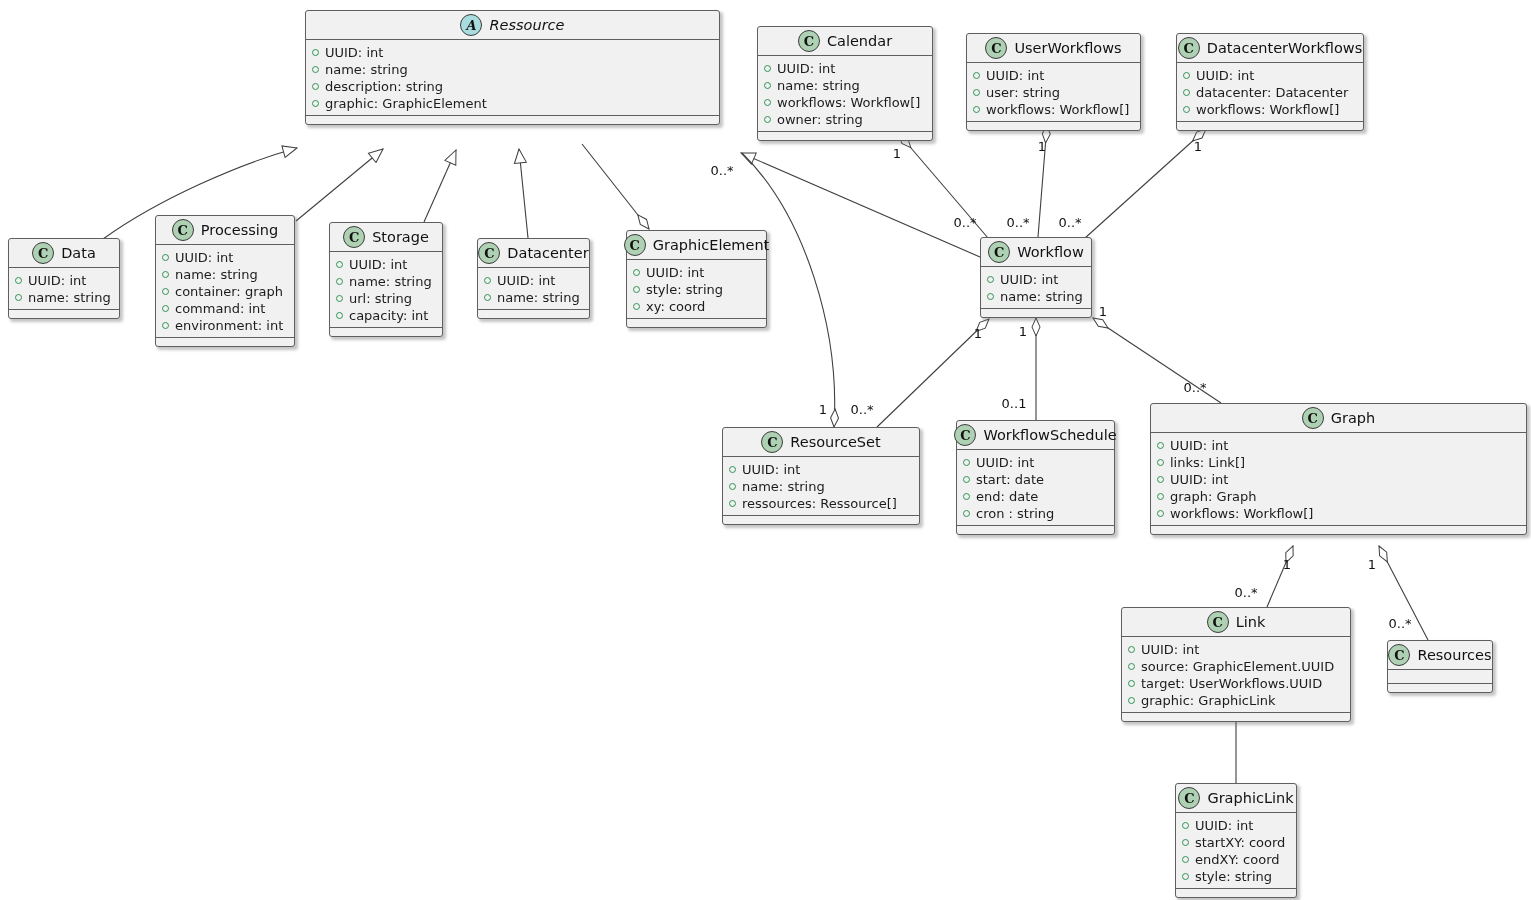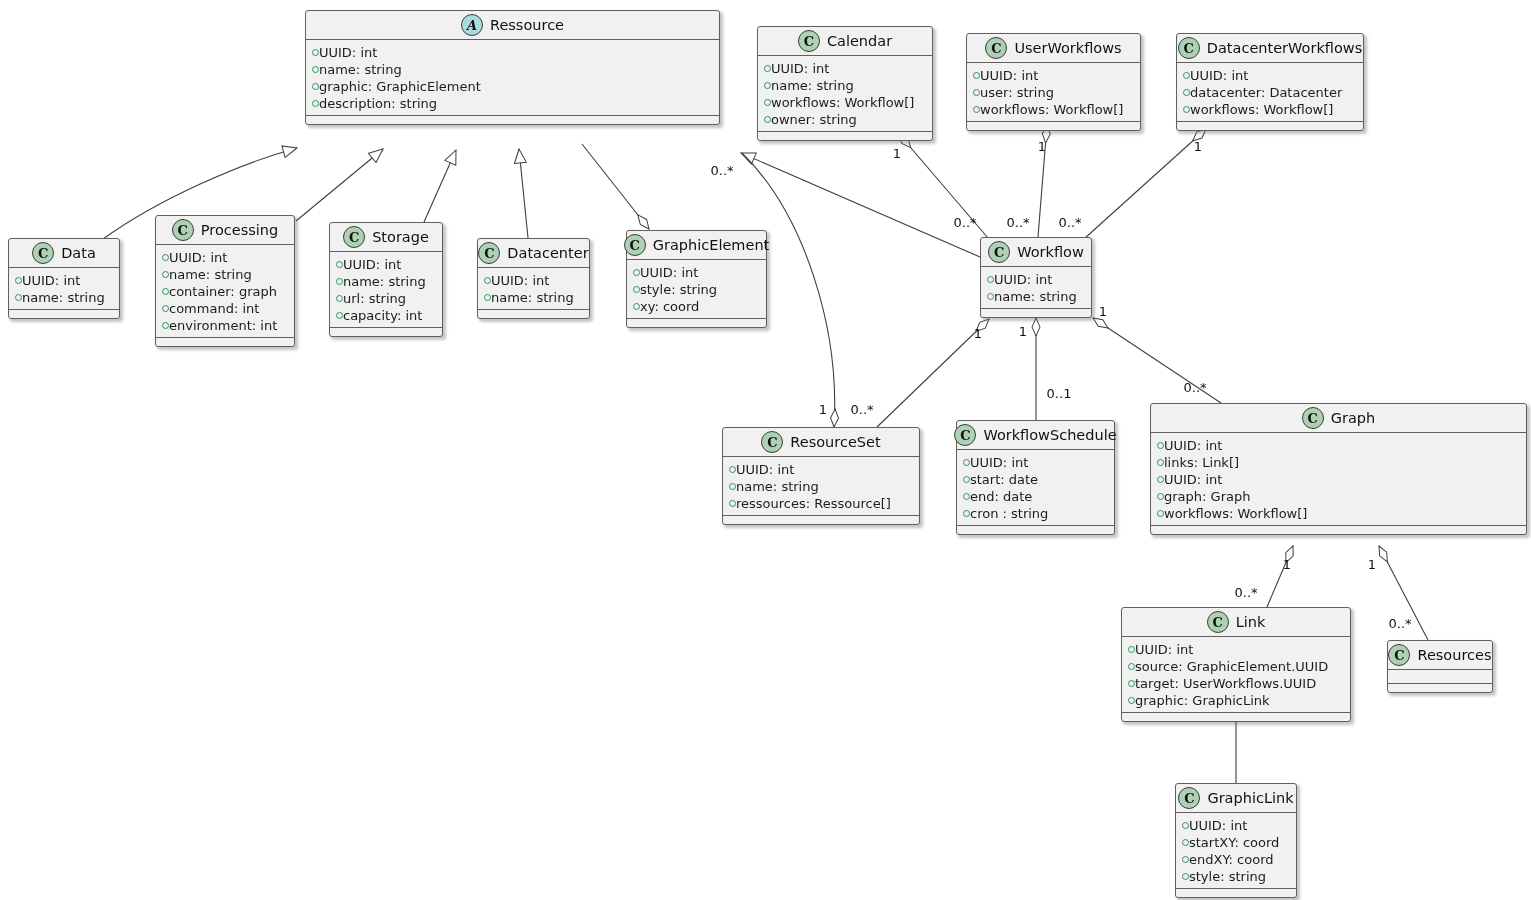--- a/index.html
+++ b/index.html
@@ -10,23 +10,23 @@
   .uml-class{position:absolute;background:#f1f1f1;border:1px solid #5f5f5f;border-radius:3px;
     box-shadow:2.5px 2.5px 3px rgba(110,110,110,.4);box-sizing:border-box;}
   .uml-header{display:flex;align-items:center;justify-content:center;gap:7px;
     height:28px;border-bottom:1px solid #5f5f5f;padding:0 8px;}
   .uml-icon{width:20px;height:20px;border-radius:50%;border:1px solid #3c3c3c;
     display:flex;align-items:center;justify-content:center;flex:0 0 auto;
     font-family:"DejaVu Serif","Liberation Serif",serif;font-weight:bold;font-size:13px;color:#111;}
   .uml-icon.kind-class{background:#add1b2;}
   .uml-icon.kind-abstract{background:#a9dcdf;font-style:italic;}
   .uml-title{font-size:14.5px;color:#111;white-space:nowrap;}
-  .uml-title.abstract{}
+  .uml-title.abstract{font-style:italic;}
   .uml-attrs{padding:4px 6px 3px 6px;min-height:6px;}
-  .uml-attr{display:flex;align-items:center;line-height:17px;white-space:nowrap;}
+  .uml-attr{display:flex;align-items:center;gap:6px;line-height:17px;white-space:nowrap;}
   .ring{width:7px;height:7px;border-radius:50%;border:1.3px solid #2f9455;flex:0 0 auto;box-sizing:border-box;}
   .attr-text{font-size:13px;color:#1c1c1c;}
   .uml-methods{border-top:1px solid #5f5f5f;height:8px;}
   .mult-label{position:absolute;transform:translate(-50%,-50%);font-size:13px;color:#111;
     white-space:nowrap;background:transparent;}
 </style>
 </head>
 <body>
 
 <div id="canvas">
@@ -71,25 +71,25 @@
           <div class="uml-attr">
             <span class="ring"></span>
             <span class="attr-text">UUID: int</span>
           </div>
           <div class="uml-attr">
             <span class="ring"></span>
             <span class="attr-text">name: string</span>
           </div>
           <div class="uml-attr">
             <span class="ring"></span>
+            <span class="attr-text">description: string</span>
+          </div>
+          <div class="uml-attr">
+            <span class="ring"></span>
             <span class="attr-text">graphic: GraphicElement</span>
-          </div>
-          <div class="uml-attr">
-            <span class="ring"></span>
-            <span class="attr-text">description: string</span>
           </div>
         </div>
         <div class="uml-methods"></div>
       </div>
       <div class="uml-class" style="left: 757px; top: 26px; width: 176px;">
         <div class="uml-header">
           <span class="uml-icon kind-class">C</span>
           <span class="uml-title">Calendar</span>
         </div>
         <div class="uml-attrs">
@@ -419,21 +419,21 @@
       <span class="mult-label" style="left: 722px; top: 170px;">0..*</span>
       <span class="mult-label" style="left: 897px; top: 153px;">1</span>
       <span class="mult-label" style="left: 965px; top: 222px;">0..*</span>
       <span class="mult-label" style="left: 1042px; top: 146px;">1</span>
       <span class="mult-label" style="left: 1018px; top: 222px;">0..*</span>
       <span class="mult-label" style="left: 1198px; top: 146px;">1</span>
       <span class="mult-label" style="left: 1070px; top: 222px;">0..*</span>
       <span class="mult-label" style="left: 978px; top: 333px;">1</span>
       <span class="mult-label" style="left: 862px; top: 409px;">0..*</span>
       <span class="mult-label" style="left: 1023px; top: 331px;">1</span>
-      <span class="mult-label" style="left: 1014px; top: 393px; margin-left: 45px;">0..1</span>
+      <span class="mult-label" style="left: 1014px; top: 403px;">0..1</span>
       <span class="mult-label" style="left: 1103px; top: 311px;">1</span>
       <span class="mult-label" style="left: 1195px; top: 387px;">0..*</span>
       <span class="mult-label" style="left: 1287px; top: 564px;">1</span>
       <span class="mult-label" style="left: 1246px; top: 592px;">0..*</span>
       <span class="mult-label" style="left: 1372px; top: 564px;">1</span>
       <span class="mult-label" style="left: 1400px; top: 623px;">0..*</span>
     </div>
 </div>
 
 </body></html>

